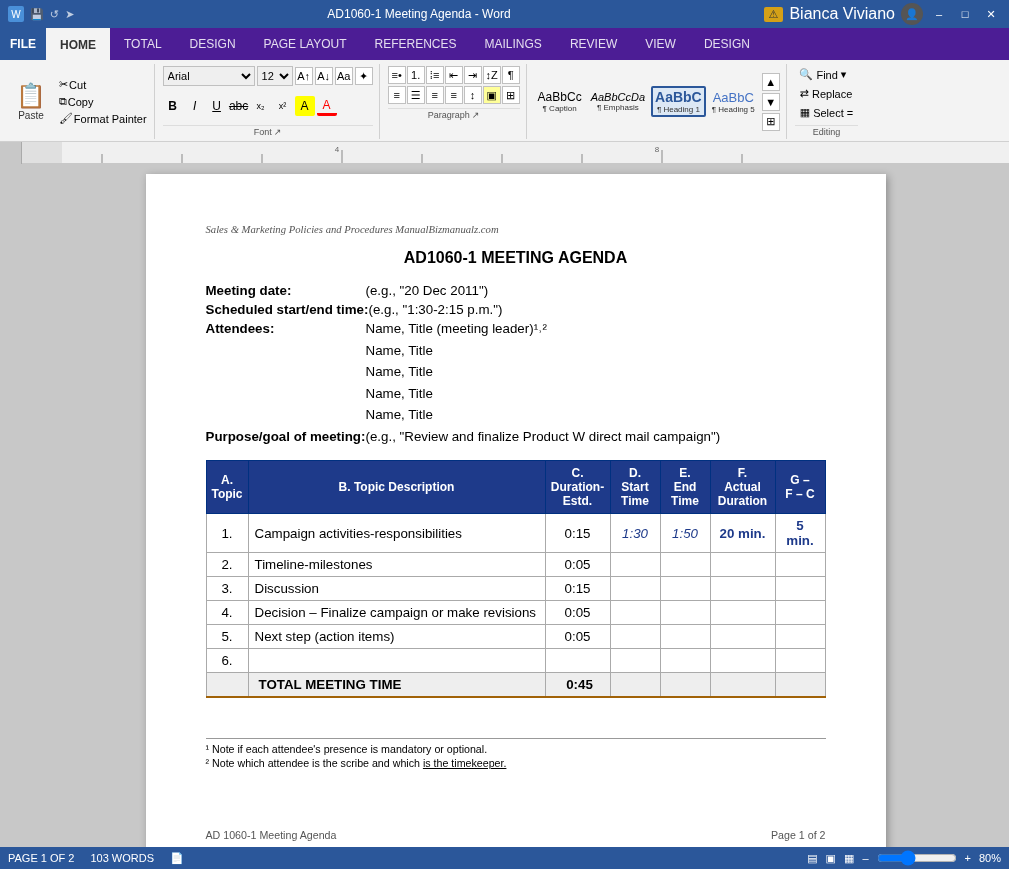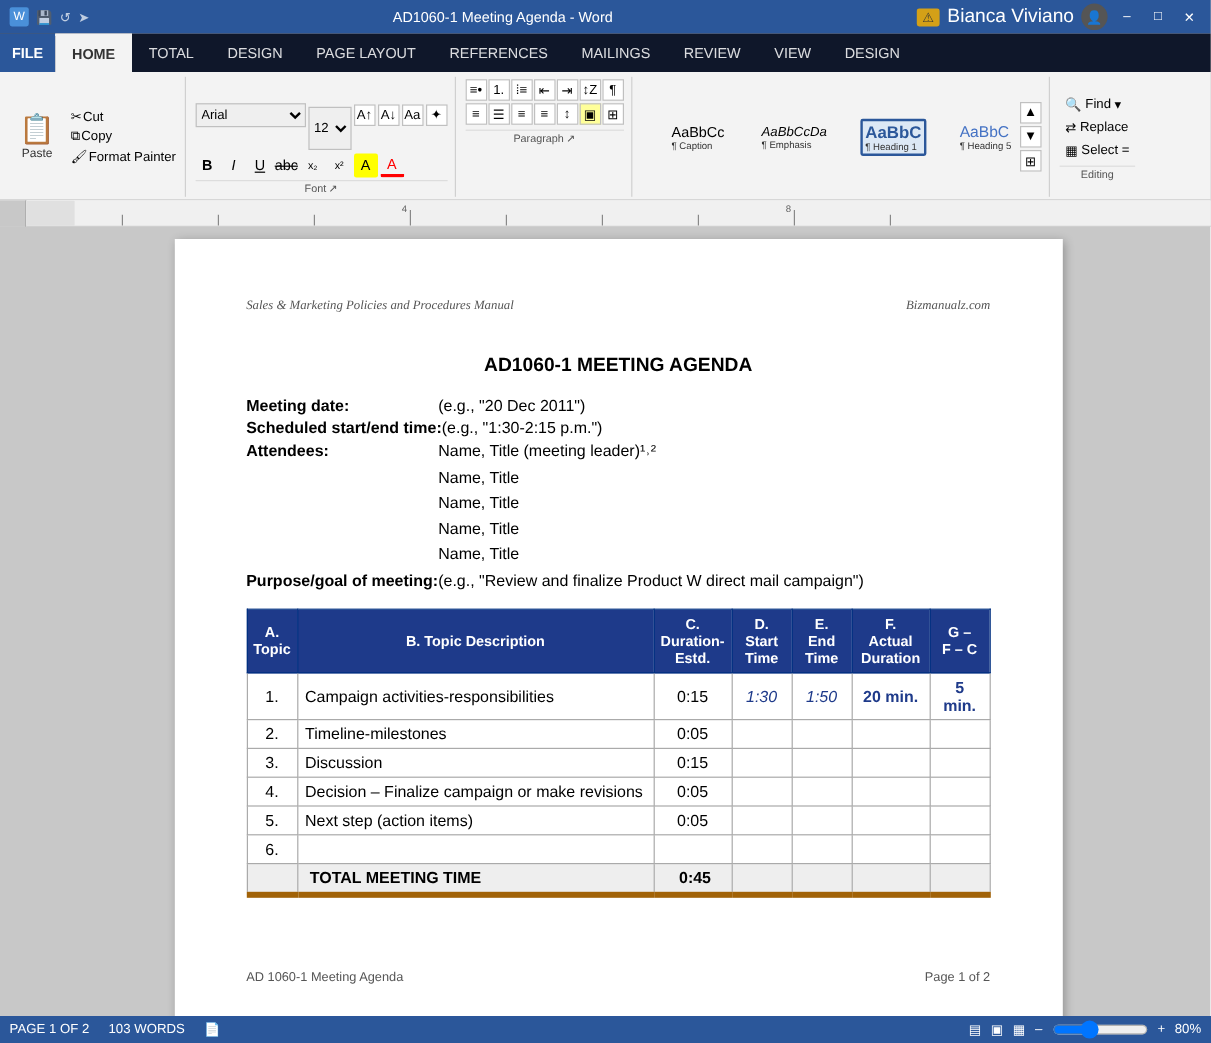--- a/index.html
+++ b/index.html
@@ -12,79 +12,79 @@
       height: 28px;
       display: flex;
       align-items: center;
       justify-content: space-between;
       padding: 0 8px;
       font-size: 12px;
     }
     .title-bar-left { display: flex; align-items: center; gap: 6px; }
     .title-icon { width: 16px; height: 16px; background: #4a90d9; border-radius: 2px; display: inline-flex; align-items: center; justify-content: center; font-size: 10px; color: white; }
     .win-btn { width: 20px; height: 18px; display: inline-flex; align-items: center; justify-content: center; font-size: 11px; color: white; cursor: pointer; }
-    .ribbon-tabs { background: #0f172a; display: flex; align-items: flex-end; height: 32px; }
+    .ribbon-tabs { background: #4c1d95; display: flex; align-items: flex-end; height: 32px; }
     .ribbon-tab { padding: 6px 14px; font-size: 12px; color: rgba(255,255,255,0.85); cursor: pointer; height: 100%; display: flex; align-items: center; }
     .ribbon-tab.active { background: #f3f3f3; color: #2b579a; font-weight: 600; border-top: 2px solid #f3f3f3; }
 
     .ribbon-content { background: #f3f3f3; padding: 4px 4px 2px 4px; display: flex; align-items: stretch; gap: 2px; border-bottom: 1px solid #d0d0d0; }
     .font-select { width: 92px; height: 20px; font-size: 11px; border: 1px solid #c0c0c0; }
-    .size-select { width: 36px; height: 36px; font-size: 11px; border: 1px solid #c0c0c0; margin-top: 23px; }
+    .size-select { width: 36px; height: 20px; font-size: 11px; border: 1px solid #c0c0c0; }
     .small-btn { width: 18px; height: 18px; border: 1px solid #c0c0c0; background: white; cursor: pointer; font-size: 11px; display: inline-flex; align-items: center; justify-content: center; }
     .font-format-btn { width: 20px; height: 20px; cursor: pointer; border-radius: 2px; display: inline-flex; align-items: center; justify-content: center; font-size: 12px; }
 
     
     .ruler-area { display: flex; background: #f0f0f0; }
     .left-ruler { width: 22px; background: #c8c8c8; border-right: 1px solid #aaa; height: 22px; }
     .ruler { flex: 1; height: 22px; background: #f0f0f0; border-bottom: 1px solid #c8c8c8; overflow: hidden; position: relative; }
 
     
     .main-area { display: flex; height: calc(100vh - 120px); }
     .left-margin { width: 22px; background: #c8c8c8; border-right: 1px solid #aaa; }
     .doc-area { flex: 1; overflow: auto; background: #c8c8c8; padding: 10px 20px; }
 
     
     .doc-page { background: white; width: 740px; min-height: 960px; margin: 0 auto; padding: 50px 60px 50px 60px; box-shadow: 2px 2px 8px rgba(0,0,0,0.3); position: relative; font-family: 'Times New Roman', Times, serif; font-size: 11pt; }
 
-    .doc-header-line { display: flex; justify-content: space-between; font-size: 8pt; color: #555; margin-bottom: 36px; font-style: italic; }
+    .doc-header-line { display: flex; font-size: 8pt; color: #555; margin-bottom: 14px; font-style: italic; }
 
     .doc-title { text-align: center; font-weight: bold; font-size: 12pt; margin-bottom: 16px; font-family: Arial, sans-serif; }
 
     .meeting-info { margin-bottom: 16px; }
     .info-row { display: flex; margin-bottom: 4px; font-size: 10pt; }
     .info-label { font-weight: bold; min-width: 160px; font-family: Arial, sans-serif; font-size: 10pt; }
     .info-value { font-family: Arial, sans-serif; font-size: 10pt; }
     .attendee-extra { margin-left: 160px; font-family: Arial, sans-serif; font-size: 10pt; line-height: 1.6; }
 
     
     .agenda-table { width: 100%; border-collapse: collapse; margin-top: 10px; margin-bottom: 20px; }
     .agenda-table th { background: #1e3a8a; color: white; font-size: 9pt; text-align: center; padding: 5px 4px; border: 1px solid #003080; font-family: Arial, sans-serif; }
     .agenda-table td { border: 1px solid #aaa; padding: 4px 6px; font-size: 10pt; font-family: Arial, sans-serif; vertical-align: middle; }
     .agenda-table td.center { text-align: center; }
     .agenda-table td.italic-blue { font-style: italic; color: #1e3a8a; text-align: center; }
     .agenda-table td.bold { font-weight: bold; }
-    .agenda-table tr:last-child td { border-bottom: 5px solid #a16207; padding-left: 10px; }
+    .agenda-table tr:last-child td { border-bottom: 2px solid #a16207; padding-left: 10px; }
     .col-a { width: 42px; }
     .col-c { width: 65px; }
     .col-d { width: 50px; }
     .col-e { width: 50px; }
     .col-f { width: 65px; }
     .col-g { width: 50px; }
 
     .doc-footer-notes { margin-top: 40px; font-size: 8pt; font-family: Arial, sans-serif; border-top: 1px solid #999; padding-top: 4px; }
     .doc-footer-notes p { margin-bottom: 2px; }
 
     .doc-footer-bar { display: flex; justify-content: space-between; margin-top: 60px; font-size: 8pt; color: #555; font-family: Arial, sans-serif; }
 
     
     .status-bar { background: #2b579a; color: white; height: 22px; display: flex; align-items: center; padding: 0 8px; gap: 16px; font-size: 11px; position: fixed; bottom: 0; width: 100%; }
     .status-bar-right { margin-left: auto; display: flex; align-items: center; gap: 8px; }
 
     
-    .style-sample { display: inline-flex; flex-direction: column; cursor: pointer; padding: 1px 2px; border: 1px solid transparent; border-radius: 2px; margin-left: 22px; }
+    .style-sample { display: inline-flex; flex-direction: column; align-items: center; cursor: pointer; padding: 1px 2px; border: 1px solid transparent; border-radius: 2px; }
     .style-sample.active { border-color: #2b579a; background: #dce8f5; }
     .style-text { font-size: 11px; }
     .style-label { font-size: 8px; color: #333; }
 
     .ribbon-group-label-row { font-size: 9px; color: #555; text-align: center; border-top: 1px solid #ddd; margin-top: 2px; padding-top: 1px; display: flex; align-items: center; justify-content: center; gap: 2px; }
   </style>
 </head>
 <body>
 
 <div class="title-bar">
@@ -373,20 +373,24 @@
             <td class="bold">TOTAL MEETING TIME</td>
             <td class="center bold">0:45</td>
             <td></td>
             <td></td>
             <td></td>
             <td></td>
           </tr>
         </tbody>
       </table>
 
+      <div class="doc-footer-notes">
+        <p>¹ Note if each attendee's presence is mandatory or optional.</p>
+        <p>² Note which attendee is the scribe and which <span style="text-decoration:underline;">is the timekeeper.</span></p>
+      </div>
 
       <div class="doc-footer-bar">
         <span>AD 1060-1 Meeting Agenda</span>
         <span>Page 1 of 2</span>
       </div>
     </div>
   </div>
 </div>
 
 <div class="status-bar">

